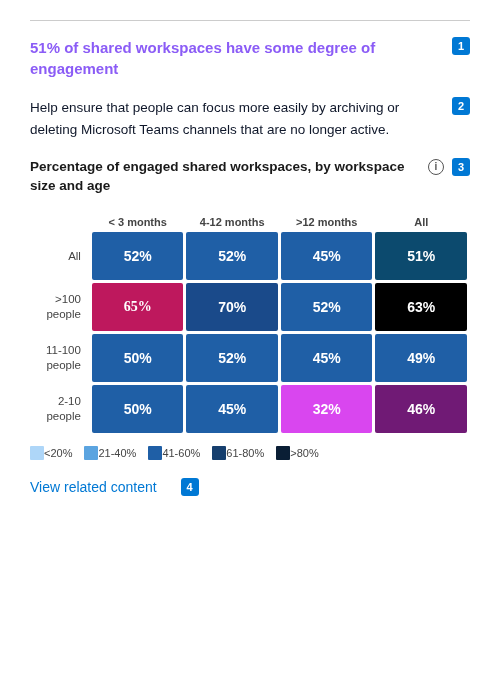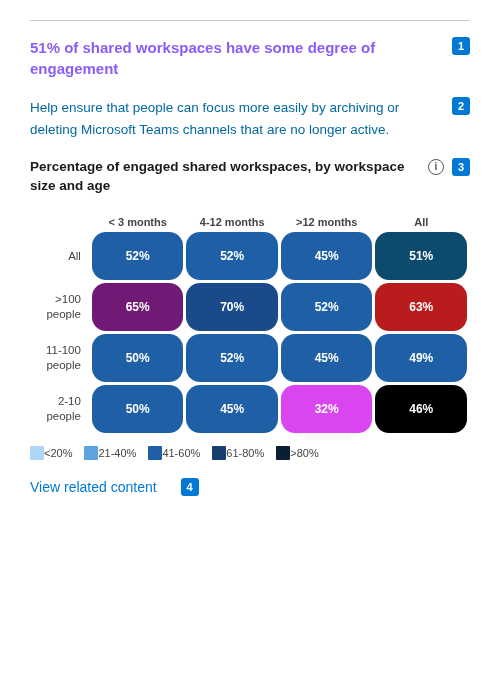--- a/index.html
+++ b/index.html
@@ -40,21 +40,21 @@
     }
     .headline {
       font-size: 15px;
       font-weight: 700;
       color: #8b5cf6;
       line-height: 1.4;
       padding-right: 26px;
     }
     .description {
       font-size: 13.5px;
-      color: #0369a1;
+      color: #0f172a;
       line-height: 1.6;
       padding-right: 26px;
     }
     .chart-title {
       font-size: 13.5px;
       font-weight: 700;
       color: #1a1a1a;
       line-height: 1.4;
       padding-right: 26px;
       display: flex;
@@ -89,25 +89,25 @@
       text-align: right;
       padding-right: 8px;
       vertical-align: middle;
       width: 55px;
       line-height: 1.3;
     }
     .cell {
       width: 90px;
       height: 48px;
       color: #fff;
-      font-size: 12px;
+      font-size: 14px;
       font-weight: 600;
       text-align: center;
       vertical-align: middle;
-      border-radius: 14px;
+      border-radius: 2px;
     }
     .col-header {
       font-size: 11px;
       color: #444;
       text-align: center;
       padding-top: 6px;
       vertical-align: top;
       line-height: 1.3;
     }
     .legend {
@@ -184,38 +184,38 @@
           </tr>
           <tr>
             <td class="row-label">All</td>
             <td class="cell" style="background-color: rgb(31, 95, 166);">52%</td>
             <td class="cell" style="background-color: rgb(31, 95, 166);">52%</td>
             <td class="cell" style="background-color: rgb(31, 95, 166);">45%</td>
             <td class="cell" style="background-color: #0c4a6e;">51%</td>
           </tr>
           <tr>
             <td class="row-label">&gt;100<br>people</td>
-            <td class="cell" style="background-color: #701a75;">65%</td>
+            <td class="cell" style="background-color: #be185d; font-family: Liberation Serif, serif;">65%</td>
             <td class="cell" style="background-color: rgb(26, 74, 138);">70%</td>
             <td class="cell" style="background-color: rgb(31, 95, 166);">52%</td>
-            <td class="cell" style="background-color: #b91c1c;">63%</td>
+            <td class="cell" style="background-color: #000000;">63%</td>
           </tr>
           <tr>
             <td class="row-label">11-100<br>people</td>
             <td class="cell" style="background-color: rgb(31, 95, 166);">50%</td>
             <td class="cell" style="background-color: rgb(31, 95, 166);">52%</td>
             <td class="cell" style="background-color: rgb(31, 95, 166);">45%</td>
             <td class="cell" style="background-color: rgb(31, 95, 166);">49%</td>
           </tr>
           <tr>
             <td class="row-label">2-10<br>people</td>
             <td class="cell" style="background-color: rgb(31, 95, 166);">50%</td>
             <td class="cell" style="background-color: rgb(31, 95, 166);">45%</td>
             <td class="cell" style="background-color: #d946ef;">32%</td>
-            <td class="cell" style="background-color: #000000; margin-top: 34px;">46%</td>
+            <td class="cell" style="background-color: #701a75; margin-top: 34px;">46%</td>
           </tr>
         </tbody>
     </table>
 
     <div class="legend" id="legend-container">
     <div class="legend-item">
           <div class="legend-box" style="background-color: rgb(174, 214, 248);"></div>
           <span>&lt;20%</span>
         </div>
         <div class="legend-item">

